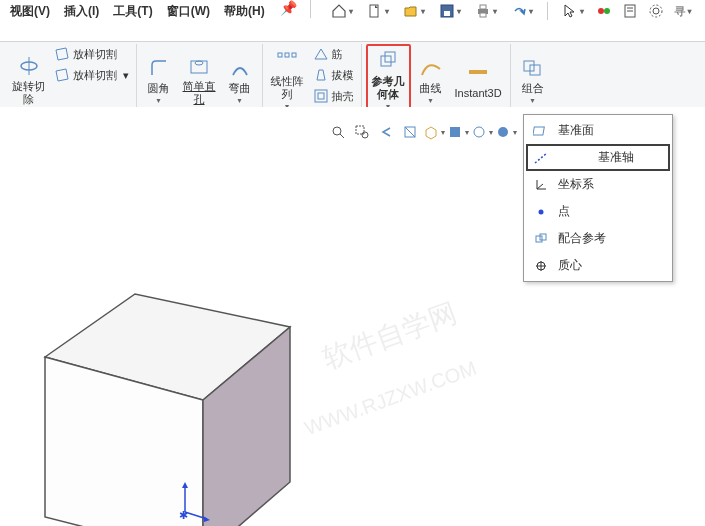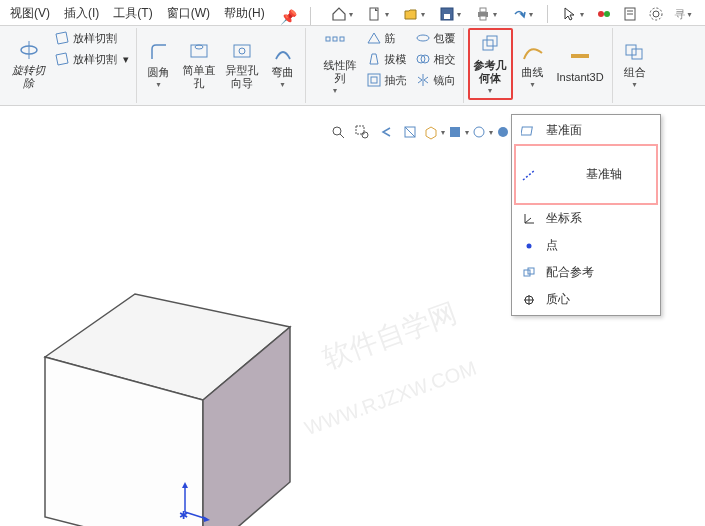--- a/index.html
+++ b/index.html
@@ -1,19 +1,19 @@
 <!DOCTYPE html>
 <html><head>
 <meta charset="utf-8">
 <style>
 * { box-sizing: border-box; margin: 0; padding: 0; font-family: "Microsoft YaHei", sans-serif; }
 body { width: 705px; height: 526px; background: #fff; overflow: hidden; position: relative; font-size: 12px; color: #333; }
 
 
-.menubar { height: 26px; background: #fff; border-bottom: 1px solid #d4d4d4; display: flex; align-items: flex-end; padding: 0 4px; gap: 2px; }
+.menubar { height: 42px; background: #fff; border-bottom: 1px solid #d4d4d4; display: flex; align-items: flex-start; padding: 0 4px; gap: 2px; font-weight: bold; }
 .menu-item { padding: 3px 6px; cursor: pointer; white-space: nowrap; }
 .menu-pin { margin-left: 4px; color: #2a7ab9; font-size: 14px; padding: 0 4px; }
 .menubar-sep { width: 1px; height: 18px; background: #ccc; margin: 0 6px; }
 .menubar-icons { display: flex; align-items: center; gap: 2px; margin-left: 6px; }
 .tb-btn { width: 24px; height: 22px; display: flex; align-items: center; justify-content: center; cursor: pointer; border-radius: 2px; }
 .tb-btn .dd { font-size: 8px; color: #666; margin-left: 2px; }
 .tb-btn.wdd { width: 34px; }
 
 
 .ribbon { height: 80px; background: #f5f6f7; border-bottom: 1px solid #d4d4d4; display: flex; padding: 2px 4px; }
@@ -26,23 +26,23 @@
 .rb-big .ico-lg { width: 24px; height: 24px; display: flex; align-items: center; justify-content: center; font-size: 20px; margin-bottom: 2px; }
 .rb-big .lbl { line-height: 13px; text-align: center; }
 .rb-big .dd { font-size: 8px; color: #666; margin-top: 1px; }
 .ico { width: 16px; height: 16px; display: flex; align-items: center; justify-content: center; font-size: 14px; }
 
 
 .float-tb { position: absolute; top: 120px; right: 186px; height: 24px; display: flex; align-items: center; gap: 2px; background: #fff; padding: 0 2px; }
 .float-tb .tb-btn { width: 22px; height: 20px; }
 
 
-.dropdown { position: absolute; top: 114px; right: 44px; width: 150px; background: #fff; border: 1px solid #999; box-shadow: 2px 2px 4px rgba(0,0,0,0.2); padding: 2px; }
+.dropdown { position: absolute; top: 114px; right: 32px; width: 150px; background: #fff; border: 1px solid #999; box-shadow: 2px 2px 4px rgba(0,0,0,0.2); padding: 2px; }
 .dd-item { display: flex; align-items: center; gap: 8px; padding: 5px 6px; cursor: pointer; font-size: 12px; }
-.dd-item.highlighted { border: 2px solid #fca5a5; padding: 20px 4px; gap: 48px; }
+.dd-item.highlighted { border: 2px solid #404040; padding: 3px 4px; gap: 48px; }
 .dd-item .ico { width: 18px; flex-shrink: 0; }
 
 
 .viewport { position: absolute; top: 107px; left: 0; right: 0; bottom: 0; background: #fff; }
 .watermark { position: absolute; top: 210px; left: 320px; font-size: 28px; color: #eee; transform: rotate(-20deg); pointer-events: none; user-select: none; }
 .watermark2 { position: absolute; top: 280px; left: 300px; font-size: 20px; color: #eee; transform: rotate(-20deg); pointer-events: none; user-select: none; }
 
 .cube-svg { position: absolute; top: 165px; left: 30px; }
 .axis-svg { position: absolute; top: 370px; left: 165px; }
 
@@ -136,21 +136,21 @@
 <div class="ribbon">
   <div class="ribbon-group">
     <div class="rg-rows">
       <div class="rb-big">
         <span class="ico-lg">
             <svg class="ic-lg">
               <ellipse cx="11" cy="11" rx="8" ry="4" fill="none" stroke="#5a8bc4" stroke-width="1.5"></ellipse>
               <line x1="11" y1="2" x2="11" y2="20" stroke="#5a8bc4"></line>
             </svg>
           </span>
-        <span class="lbl" style="white-space:pre-line;font-style:italic;">旋转切
+        <span class="lbl" style="white-space:pre-line;">旋转切
 除</span>
       </div>
       <div class="rg-col">
         <div class="rb-small">
             <span class="ico">
               <svg class="ic">
                 <path d="M2 4 L12 2 L14 12 L4 14 Z" fill="none" stroke="#5a8bc4"></path>
               </svg>
             </span>
             <span>放样切割</span>
@@ -179,32 +179,22 @@
         <span class="lbl">圆角</span>
           <span class="dd">▾</span>
       </div>
       <div class="rb-big">
         <span class="ico-lg">
             <svg class="ic-lg">
               <rect x="3" y="6" width="16" height="12" fill="none" stroke="#5a8bc4"></rect>
               <ellipse cx="11" cy="8" rx="4" ry="2" fill="none" stroke="#5a8bc4"></ellipse>
             </svg>
           </span>
-        <span class="lbl" style="white-space:pre-line;">简单直
+        <span class="lbl" style="white-space:pre-line;text-decoration:underline;">简单直
 孔</span>
-      </div>
-      <div class="rb-big">
-        <span class="ico-lg">
-            <svg class="ic-lg">
-              <rect x="3" y="6" width="16" height="12" fill="none" stroke="#5a8bc4"></rect>
-              <circle cx="11" cy="12" r="3" fill="none" stroke="#5a8bc4"></circle>
-            </svg>
-          </span>
-        <span class="lbl" style="white-space:pre-line;">异型孔
-向导</span>
       </div>
       <div class="rb-big">
         <span class="ico-lg">
             <svg class="ic-lg">
               <path d="M4 18 Q11 4 18 18" fill="none" stroke="#5a8bc4" stroke-width="1.8"></path>
             </svg>
           </span>
         <span class="lbl">弯曲</span>
           <span class="dd">▾</span>
       </div>
@@ -214,21 +204,21 @@
   <div class="ribbon-group">
     <div class="rg-rows">
       <div class="rb-big">
         <span class="ico-lg">
             <svg class="ic-lg">
               <rect x="2" y="3" width="4" height="4" fill="none" stroke="#5a8bc4"></rect>
               <rect x="9" y="3" width="4" height="4" fill="none" stroke="#5a8bc4"></rect>
               <rect x="16" y="3" width="4" height="4" fill="none" stroke="#5a8bc4"></rect>
             </svg>
           </span>
-        <span class="lbl" style="white-space:pre-line;margin-left:10px;">线性阵
+        <span class="lbl" style="white-space:pre-line;">线性阵
 列</span>
           <span class="dd">▾</span>
       </div>
       <div class="rg-col">
         <div class="rb-small">
             <span class="ico">
               <svg class="ic">
                 <path d="M2 13 L8 3 L14 13 Z" fill="none" stroke="#5a8bc4"></path>
               </svg>
             </span>
@@ -245,47 +235,20 @@
         <div class="rb-small">
             <span class="ico">
               <svg class="ic">
                 <rect x="2" y="2" width="12" height="12" fill="none" stroke="#5a8bc4"></rect>
                 <rect x="5" y="5" width="6" height="6" fill="none" stroke="#5a8bc4"></rect>
               </svg>
             </span>
             <span>抽壳</span>
           </div>
       </div>
-      <div class="rg-col">
-        <div class="rb-small">
-            <span class="ico">
-              <svg class="ic">
-                <ellipse cx="8" cy="8" rx="6" ry="3" fill="none" stroke="#5a8bc4"></ellipse>
-              </svg>
-            </span>
-            <span>包覆</span>
-          </div>
-        <div class="rb-small">
-            <span class="ico">
-              <svg class="ic">
-                <circle cx="6" cy="8" r="4" fill="none" stroke="#5a8bc4"></circle>
-                <circle cx="10" cy="8" r="4" fill="none" stroke="#5a8bc4"></circle>
-              </svg>
-            </span>
-            <span>相交</span>
-          </div>
-        <div class="rb-small">
-            <span class="ico">
-              <svg class="ic">
-                <path d="M8 2 L8 14 M3 5 L7 8 L3 11 M13 5 L9 8 L13 11" fill="none" stroke="#5a8bc4"></path>
-              </svg>
-            </span>
-            <span>镜向</span>
-          </div>
-      </div>
     </div>
   </div>
 
   <div class="ribbon-group">
     <div class="rg-rows">
       <div class="rb-big highlighted">
         <span class="ico-lg">
             <svg class="ic-lg">
               <rect x="4" y="6" width="10" height="10" fill="none" stroke="#5a8bc4"></rect>
               <rect x="8" y="2" width="10" height="10" fill="none" stroke="#5a8bc4"></rect>

